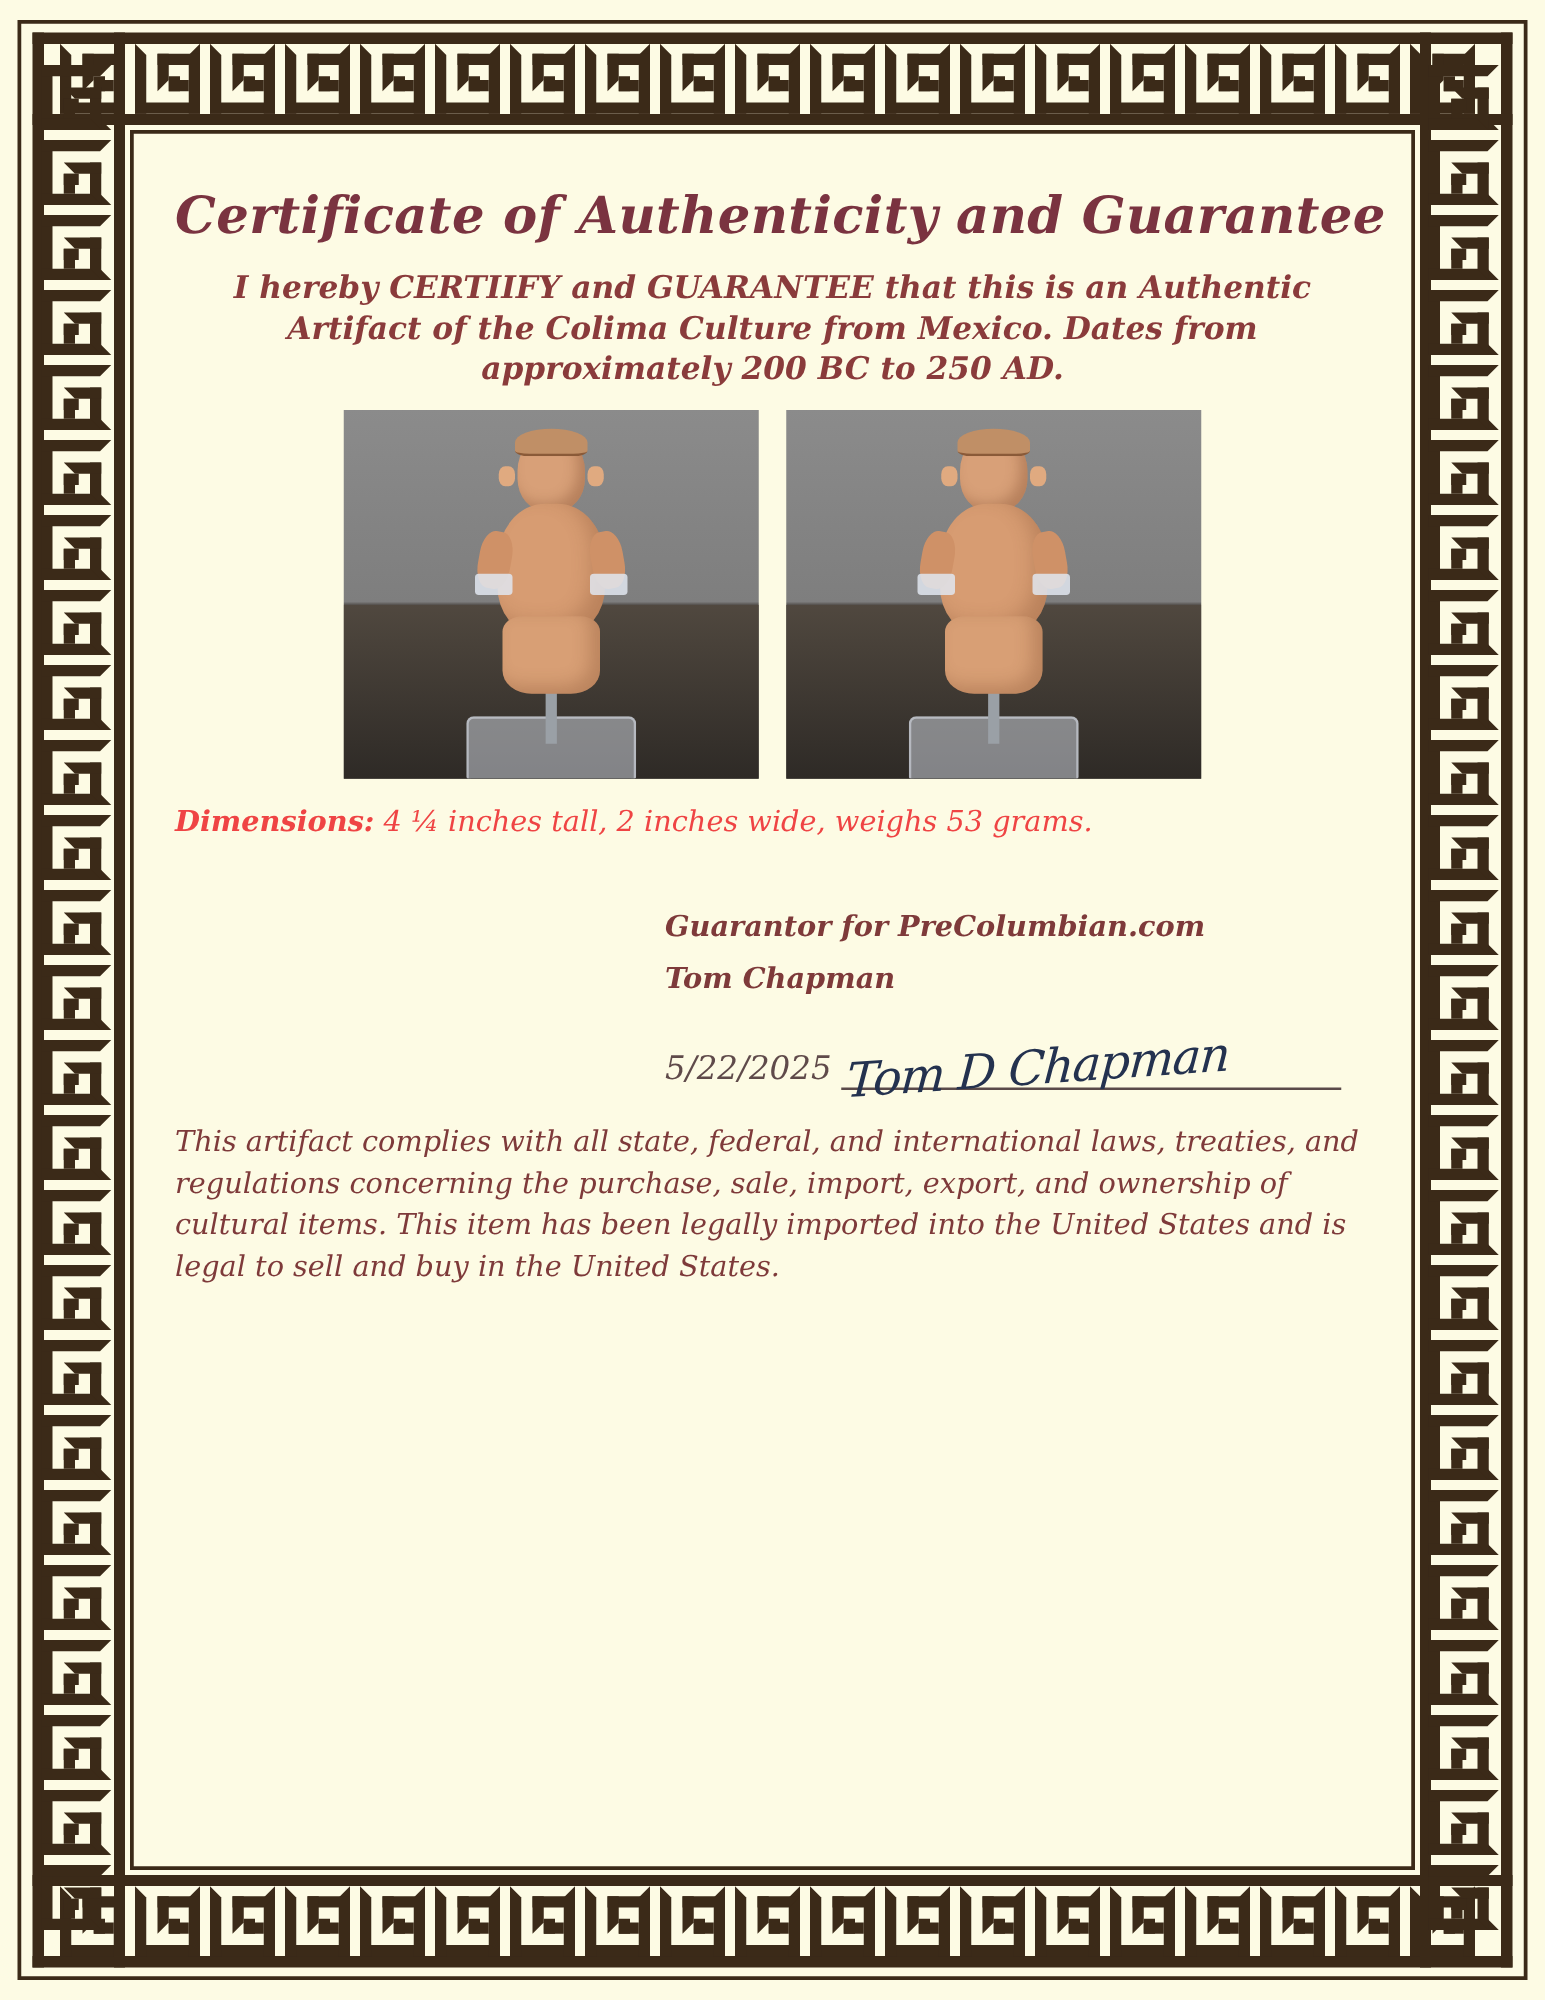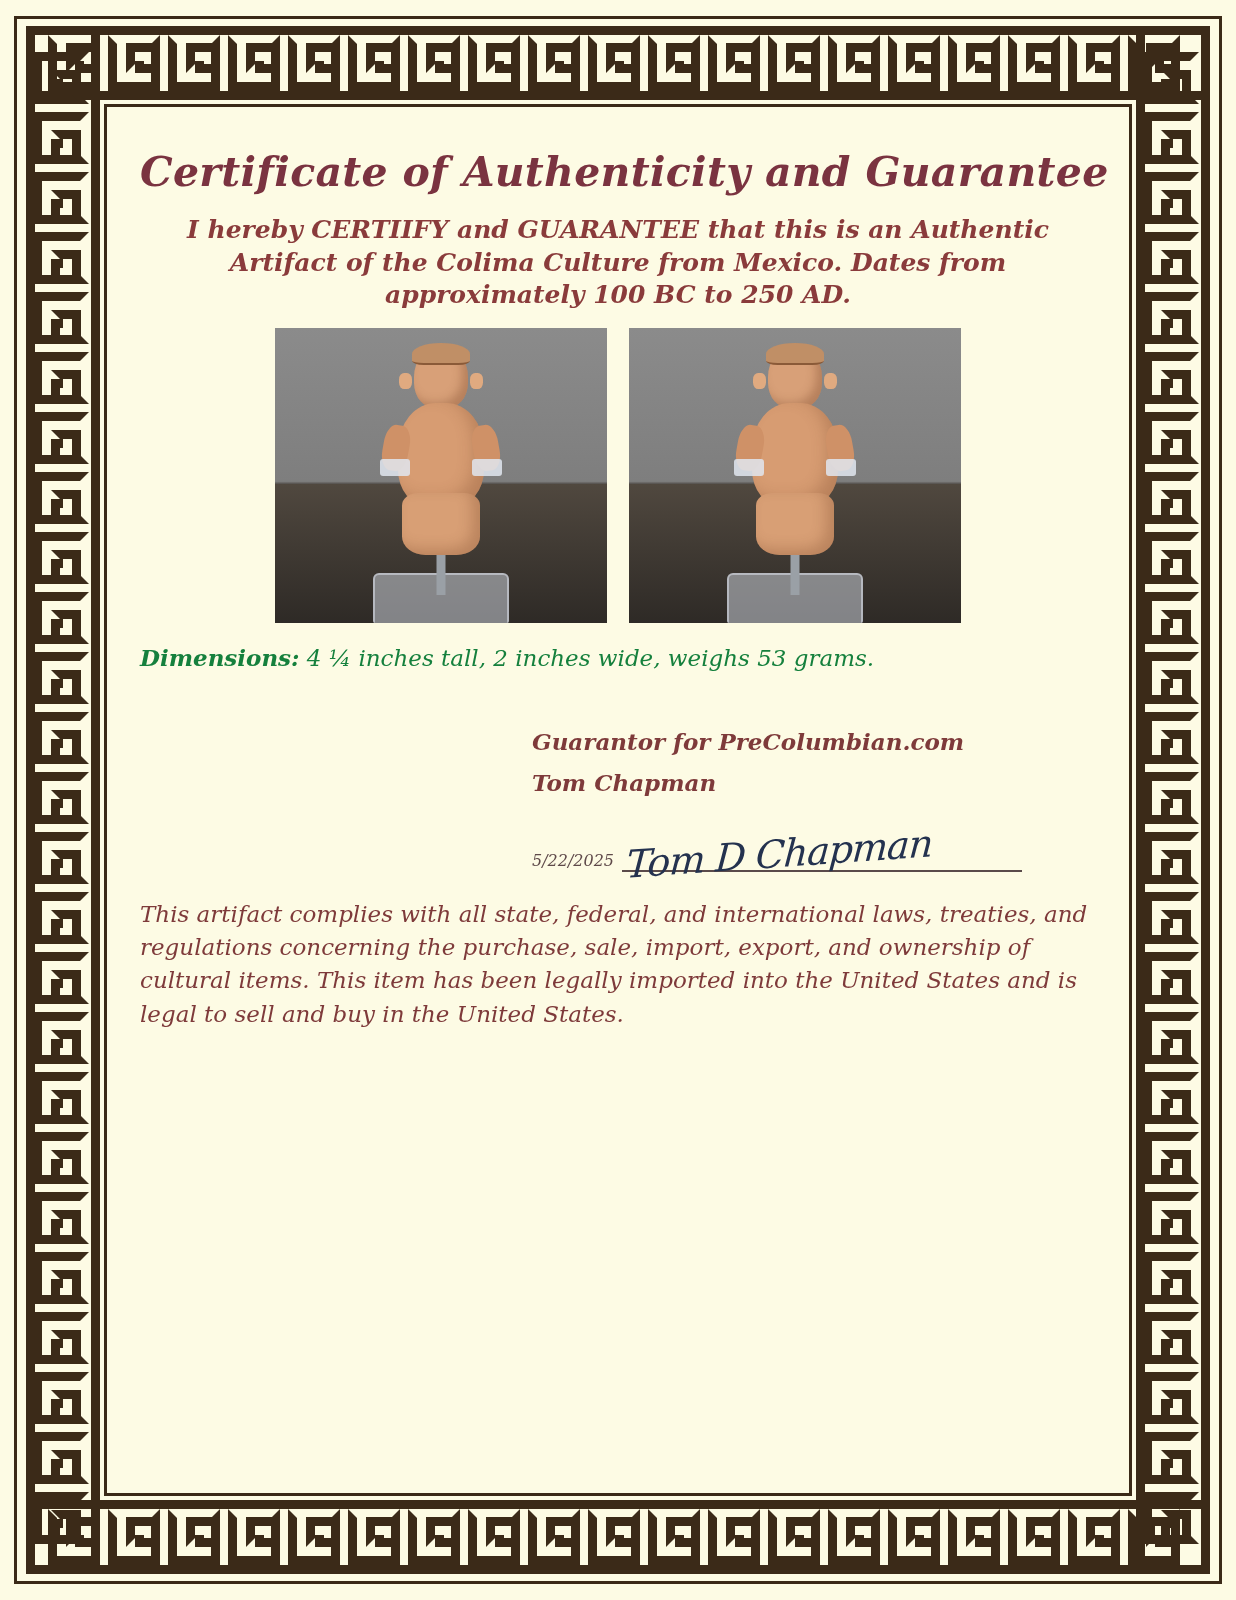--- a/index.html
+++ b/index.html
@@ -260,21 +260,21 @@
     background: #d89f75;
     border-radius: 20% 20% 30% 30%;
     box-shadow: inset -8px -6px 14px rgba(120,70,40,0.3);
   }
 
   .field {
     font-family: "DejaVu Serif", serif;
     font-style: italic;
     font-size: 23px;
     line-height: 1.45;
-    color: #15803d;
+    color: #ef4444;
     margin: 0 0 12px 0;
     text-align: left;
   }
   .field b {
     font-weight: bold;
   }
 
   .sign-block {
     margin-top: 46px;
     padding-left: 392px;
@@ -289,21 +289,21 @@
   .sign-row {
     position: relative;
     margin-top: 36px;
     display: flex;
     align-items: flex-end;
     padding-left: 392px;
   }
   .sign-date {
     font-family: "DejaVu Serif", serif;
     font-style: italic;
-    font-size: 16px;
+    font-size: 26px;
     color: #5f4a4a;
     padding-bottom: 2px;
   }
   .sign-line {
     flex: 1;
     border-bottom: 2px solid #5a4a4a;
     margin-left: 8px;
     height: 30px;
     position: relative;
     max-width: 400px;
@@ -433,21 +433,21 @@
       <div class="key" style="top: 1404px; left: 9px; transform: rotate(90deg);"></div>
       <div class="key" style="top: 1464px; left: 9px; transform: rotate(90deg);"></div>
     </div>
 
   <div class="frame-inner"></div>
 
   <div class="content">
 
     <h1 class="title">Certificate of Authenticity and Guarantee</h1>
 
-    <div class="certify">I hereby CERTIIFY and GUARANTEE that this is an Authentic Artifact of the Colima Culture from Mexico. Dates from approximately 100 BC to 250 AD.</div>
+    <div class="certify">I hereby CERTIIFY and GUARANTEE that this is an Authentic Artifact of the Colima Culture from Mexico. Dates from approximately 200 BC to 250 AD.</div>
 
     <div class="photos">
       <div class="photo">
         <div class="floor"></div>
         <div class="pedestal"></div>
         <div class="rod"></div>
         <div class="fig">
           <div class="head"></div>
           <div class="headwrap"></div>
           <div class="ear-l"></div>

